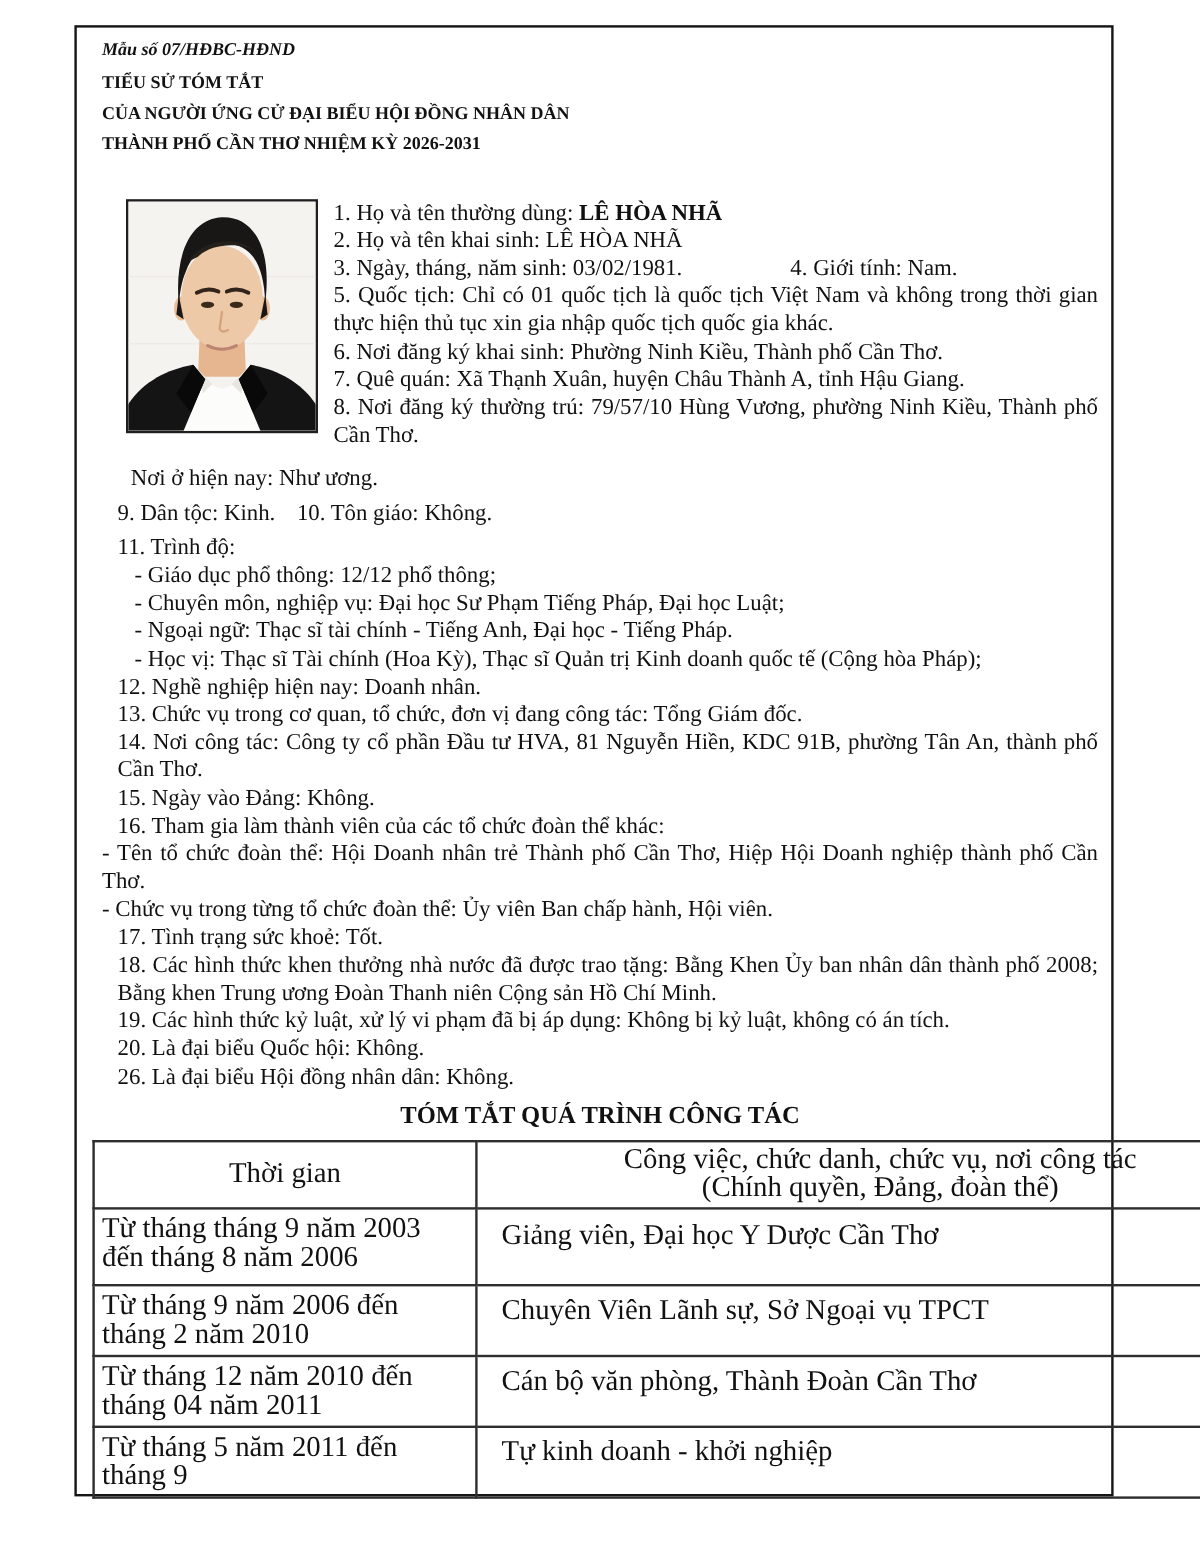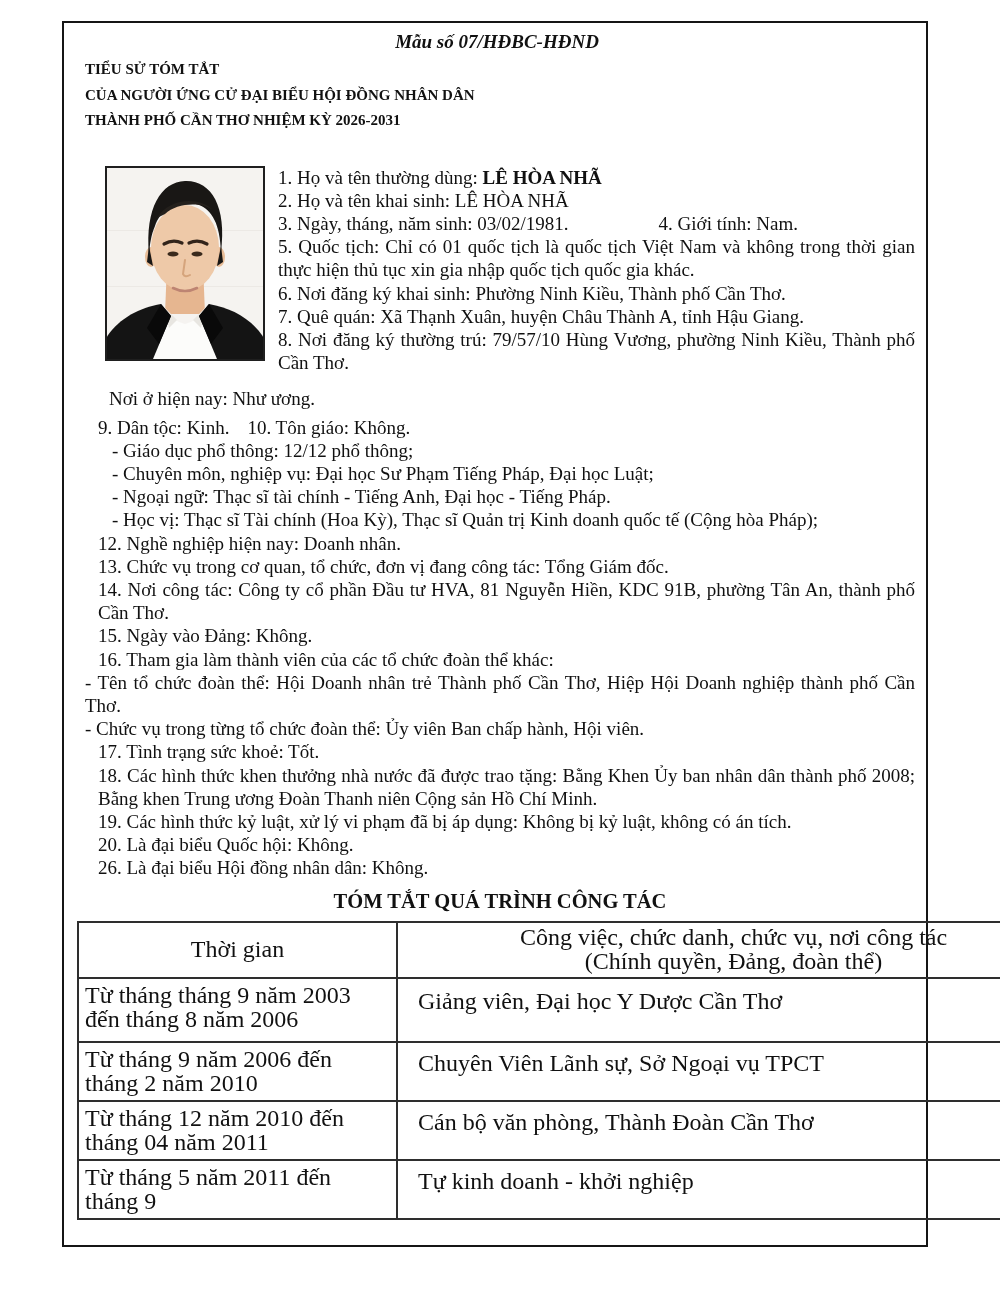--- a/index.html
+++ b/index.html
@@ -1,22 +1,22 @@
 <!DOCTYPE html>
 <html><head>
 <meta charset="utf-8">
 <style>
   html,body{margin:0;padding:0;background:#ffffff;}
   body{width:1000px;height:1294px;position:relative;
        font-family:"Liberation Serif","DejaVu Serif",serif;color:#111;}
   .sheet{position:absolute;left:62px;top:21px;width:866px;height:1226px;
          border:2.5px solid #151515;box-sizing:border-box;
          padding:7px 11px 0 21px;background:#fff;}
-  .form-code{text-align:center;font-style:italic;font-weight:bold;
-             font-size:19px;line-height:24px;padding-right:6px;}
+  .form-code{text-align:left;font-style:italic;font-weight:bold;
+             font-size:15px;line-height:24px;padding-right:6px;}
   .doc-title{font-weight:bold;font-size:15px;
              line-height:25.5px;margin-top:3px;}
   .top-row{display:flex;margin-top:32px;}
   .photo-frame{width:160px;height:195px;border:2px solid #1f1f1f;
                margin-left:20px;flex:none;box-sizing:border-box;background:#f5f3f0;}
   .info-block{margin-left:13px;width:637px;font-size:19px;line-height:23.2px;}
   p{margin:0;}
   .jf{text-align:justify;}
   .bold{font-weight:bold;}
   .g1{margin-left:90px;}
@@ -91,20 +91,21 @@
       <p class="jf">5. Quốc tịch: Chỉ có 01 quốc tịch là quốc tịch Việt Nam và không trong thời gian thực hiện thủ tục xin gia nhập quốc tịch quốc gia khác.</p>
       <p>6. Nơi đăng ký khai sinh: Phường Ninh Kiều, Thành phố Cần Thơ.</p>
       <p>7. Quê quán: Xã Thạnh Xuân, huyện Châu Thành A, tỉnh Hậu Giang.</p>
       <p class="jf">8. Nơi đăng ký thường trú: 79/57/10 Hùng Vương, phường Ninh Kiều, Thành phố Cần Thơ.</p>
     </div>
   </div>
 
   <div class="list">
     <p class="residence">Nơi ở hiện nay: Như ương.</p>
     <p class="num mt1"><span>9. Dân tộc: Kinh.</span><span class="g2">10. Tôn giáo: Không.</span></p>
+    <p class="num mt2">11. Trình độ:</p>
     <p class="sub">- Giáo dục phổ thông: 12/12 phổ thông;</p>
     <p class="sub">- Chuyên môn, nghiệp vụ: Đại học Sư Phạm Tiếng Pháp, Đại học Luật;</p>
     <p class="sub">- Ngoại ngữ: Thạc sĩ tài chính - Tiếng Anh, Đại học - Tiếng Pháp.</p>
     <p class="sub">- Học vị: Thạc sĩ Tài chính (Hoa Kỳ), Thạc sĩ Quản trị Kinh doanh quốc tế (Cộng hòa Pháp);</p>
     <p class="num">12. Nghề nghiệp hiện nay: Doanh nhân.</p>
     <p class="num">13. Chức vụ trong cơ quan, tổ chức, đơn vị đang công tác: Tổng Giám đốc.</p>
     <p class="num jf">14. Nơi công tác: Công ty cổ phần Đầu tư HVA, 81 Nguyễn Hiền, KDC 91B, phường Tân An, thành phố Cần Thơ.</p>
     <p class="num">15. Ngày vào Đảng: Không.</p>
     <p class="num">16. Tham gia làm thành viên của các tổ chức đoàn thể khác:</p>
     <p class="jf">- Tên tổ chức đoàn thể: Hội Doanh nhân trẻ Thành phố Cần Thơ, Hiệp Hội Doanh nghiệp thành phố Cần Thơ.</p>

